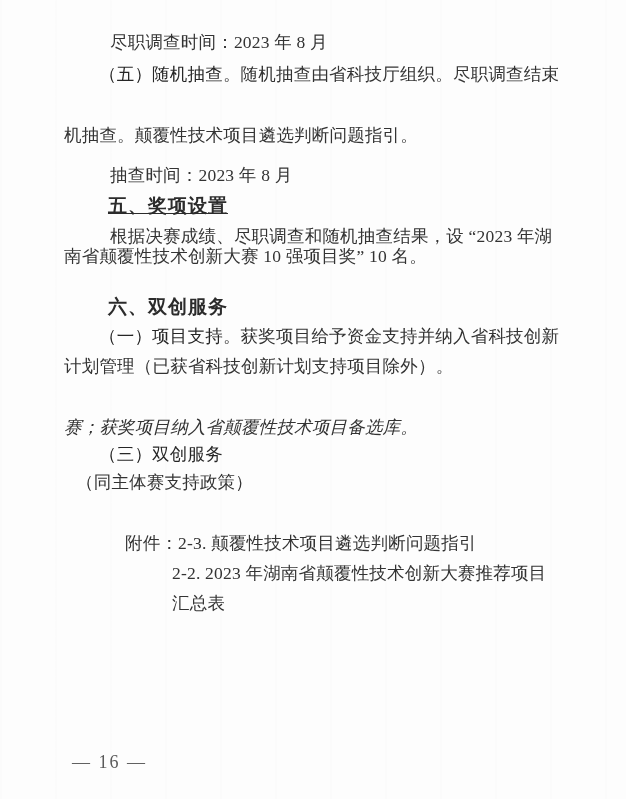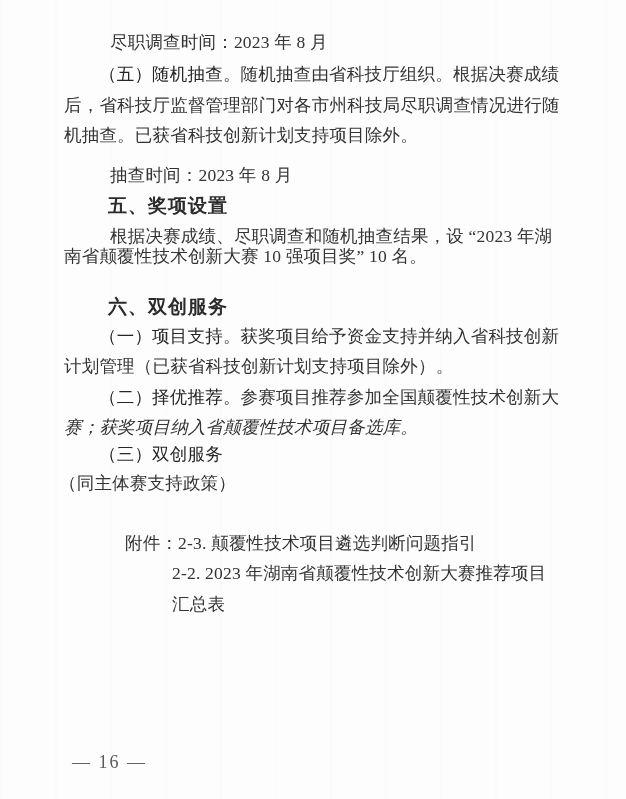--- a/index.html
+++ b/index.html
@@ -51,49 +51,47 @@
     white-space: pre;
   }
 </style>
 </head>
 <body>
 
 <div class="page">
 
   <div class="line" style="left:110px; top:32px;"><span>尽职调查时间：2023 年 8 月</span></div>
 
-  <div class="line" style="left:99px; top:64px;"><span class="b">（五）随机抽查。</span><span>随机抽查由省科技厅组织。根据决赛成绩</span></div>
+  <div class="line" style="left:99px; top:64px;"><span class="b">（五）随机抽查。</span><span>随机抽查由省科技厅组织。尽职调查结束</span></div>
 
-  <div class="line" style="left:64px; top:95px;"><span>后，省科技厅监督管理部门对各市州科技局尽职调查情况进行随</span></div>
 
-  <div class="line" style="left:64px; top:125px;"><span>机抽查。已获省科技创新计划支持项目除外。</span></div>
+  <div class="line" style="left:64px; top:125px;"><span>机抽查。颠覆性技术项目遴选判断问题指引。</span></div>
 
   <div class="line" style="left:110px; top:165px;"><span>抽查时间：2023 年 8 月</span></div>
 
-  <div class="line heading" style="left:108px; top:195px;"><span>五、奖项设置</span></div>
+  <div class="line heading" style="left:108px; top:195px;text-decoration:underline;"><span>五、奖项设置</span></div>
 
   <div class="line" style="left:110px; top:226px;"><span>根据决赛成绩、尽职调查和随机抽查结果，设 “2023 年湖</span></div>
 
   <div class="line" style="left:64px; top:246px;"><span>南省颠覆性技术创新大赛 10 强项目奖” 10 名。</span></div>
 
   <div class="line heading" style="left:108px; top:296px;"><span>六、双创服务</span></div>
 
   <div class="line" style="left:99px; top:326px;"><span class="b">（一）项目支持。</span><span>获奖项目给予资金支持并纳入省科技创新</span></div>
 
   <div class="line" style="left:64px; top:356px;"><span>计划管理（已获省科技创新计划支持项目除外）。</span></div>
 
-  <div class="line" style="left:99px; top:387px;"><span class="b">（二）择优推荐。</span><span>参赛项目推荐参加全国颠覆性技术创新大</span></div>
 
   <div class="line" style="left:64px; top:417px;font-style:italic;"><span>赛；获奖项目纳入省颠覆性技术项目备选库。</span></div>
 
   <div class="line" style="left:99px; top:444px;text-align:center;"><span class="b">（三）双创服务</span></div>
 
-  <div class="line" style="left:59px; top:473px;"><span>（同主体赛支持政策）</span></div>
+  <div class="line" style="left:76px; top:473px;font-family:Liberation Mono, monospace;"><span>（同主体赛支持政策）</span></div>
 
   <div class="line" style="left:125px; top:533px;"><span>附件：2-3. 颠覆性技术项目遴选判断问题指引</span></div>
 
   <div class="line" style="left:172px; top:563px;"><span>2-2. 2023 年湖南省颠覆性技术创新大赛推荐项目</span></div>
 
-  <div class="line" style="left:172px; top:594px;"><span>汇总表</span></div>
+  <div class="line" style="left:172px; top:594px;font-family:Liberation Mono, monospace;"><span>汇总表</span></div>
 
   <div class="footer">— 16 —</div>
 
 </div>
 
 </body></html>

